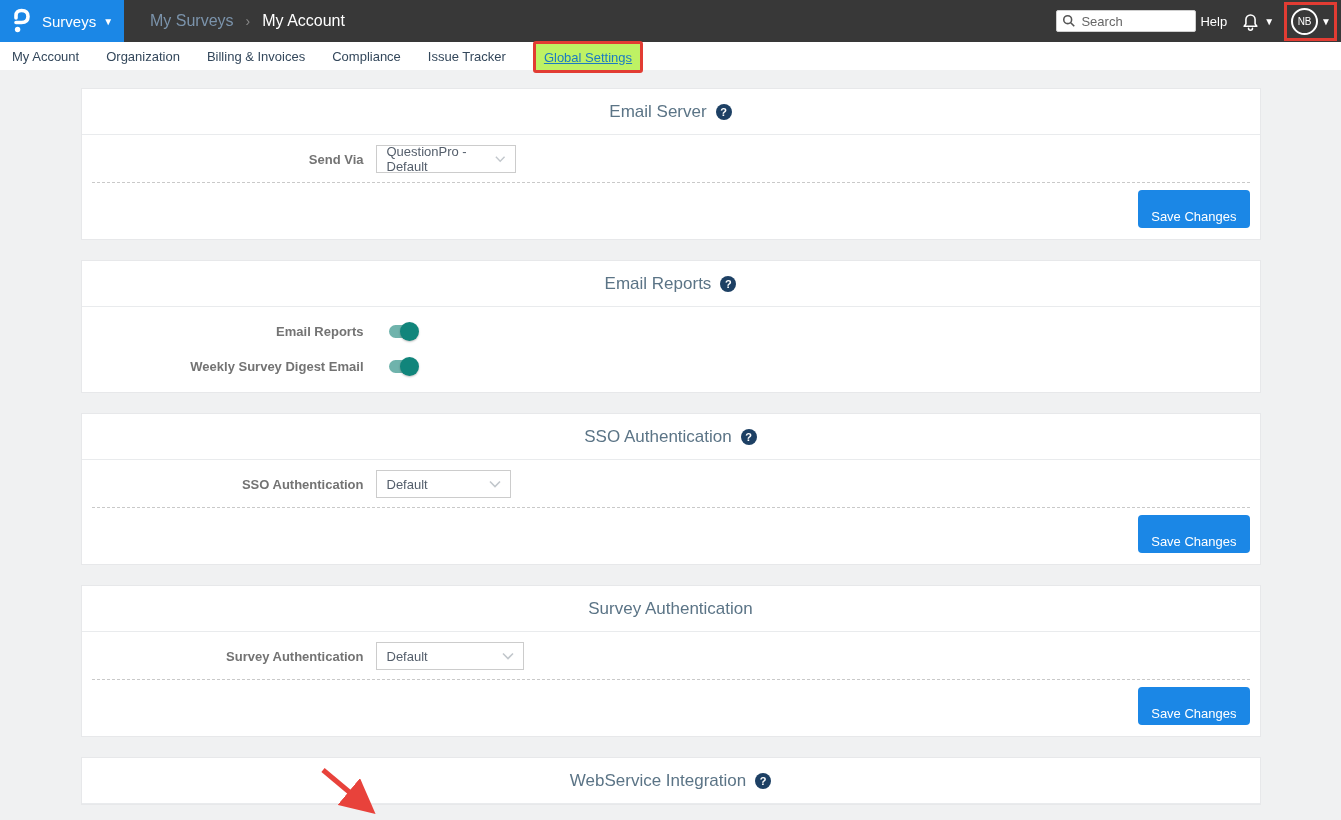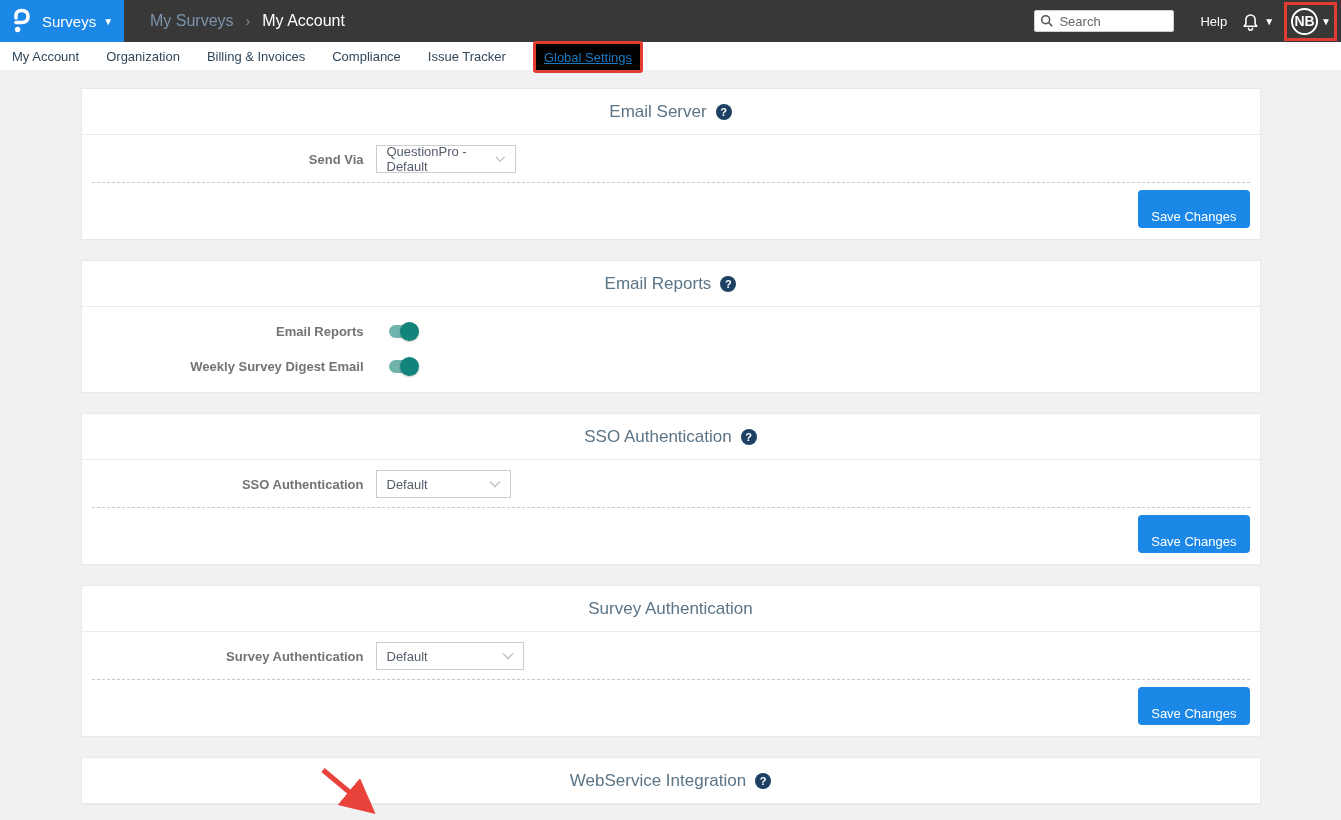--- a/index.html
+++ b/index.html
@@ -21,54 +21,54 @@
     cursor: pointer;
   }
   .logo-mark { margin-right: 10px; display: flex; align-items: center; }
   .product-name { color: #fff; font-size: 15px; }
   .caret { font-size: 10px; color: #fff; margin-left: 7px; }
   .breadcrumb { display: flex; align-items: center; margin-left: 26px; font-size: 16px; text-align: center; }
   .crumb-parent { color: #7b93ab; cursor: pointer; }
   .crumb-sep { color: #8a8a8a; margin: 0 12px; font-size: 14px; }
   .crumb-current { color: #ffffff; }
   .topbar-right { margin-left: auto; display: flex; align-items: center; padding-right: 4px; }
-  .search-wrap { position: relative; margin-right: 26px; border-radius: 10px; }
+  .search-wrap { position: relative; margin-right: 4px; border-radius: 10px; }
   .search-wrap svg { position: absolute; left: 6px; top: 4px; }
   .search-input {
     width: 140px; height: 22px; border: 1px solid #cfcfcf; border-radius: 2px;
     padding: 0 6px 0 24px; font-size: 13px; color: #333; outline: none;
     font-family: "Liberation Sans", sans-serif;
   }
   .search-input::placeholder { color: #666; }
   .help-label { color: #fff; font-size: 13px; margin-right: 14px; cursor: pointer; }
   .bell-wrap { display: flex; align-items: center; margin-right: 10px; cursor: pointer; }
   .bell-wrap .caret { margin-left: 4px; color: #fff; }
   .avatar-box {
     display: flex; align-items: center;
     border: 3px solid #e23c33; padding: 3px 3px 3px 4px;
   }
   .avatar {
     width: 27px; height: 27px; border-radius: 50%; border: 2px solid #fff;
-    color: #fff; font-size: 14px; font-weight: bold;
+    color: #fff; font-size: 10px; font-weight: normal;
     display: flex; align-items: center; justify-content: center; cursor: pointer;
   }
   .avatar-box .caret { margin-left: 3px; }
 
   
   .tabbar {
     height: 28px; background: #ffffff;
     display: flex; align-items: center; padding-left: 12px;
   }
   .tab {
     font-size: 13px; color: #33475b; margin-right: 27px; cursor: pointer;
     white-space: nowrap;
   }
   .tab-active-box {
     border: 3px solid #e23c33; border-radius: 3px; padding: 4px 8px;
-    margin-right: 18px; background: #000000; position: relative; top: 1px;
+    margin-right: 18px; background: #bef264; position: relative; top: 1px;
   }
   .tab-active-box .tab { color: #1b7ac2; text-decoration: underline; margin-right: 0; }
 
   
   .content { padding-top: 18px; }
   .panel {
     width: 1180px; margin: 0 auto 20px auto; background: #fff;
     border: 1px solid #e7e8ea; position: relative;
   }
   .panel-header {

